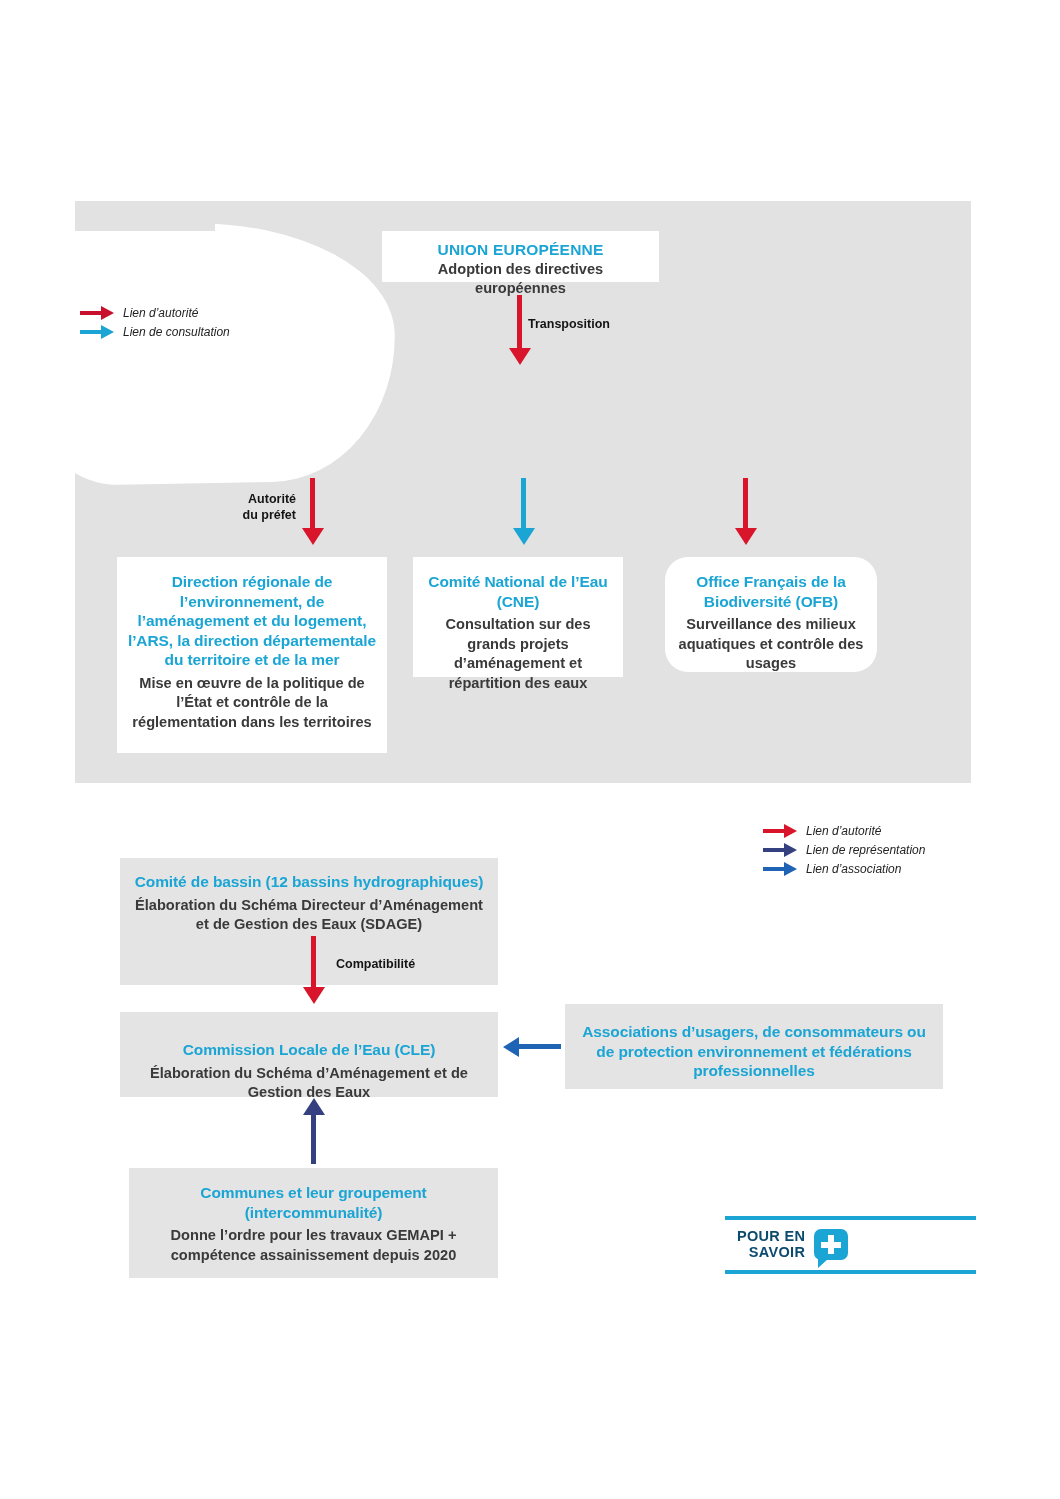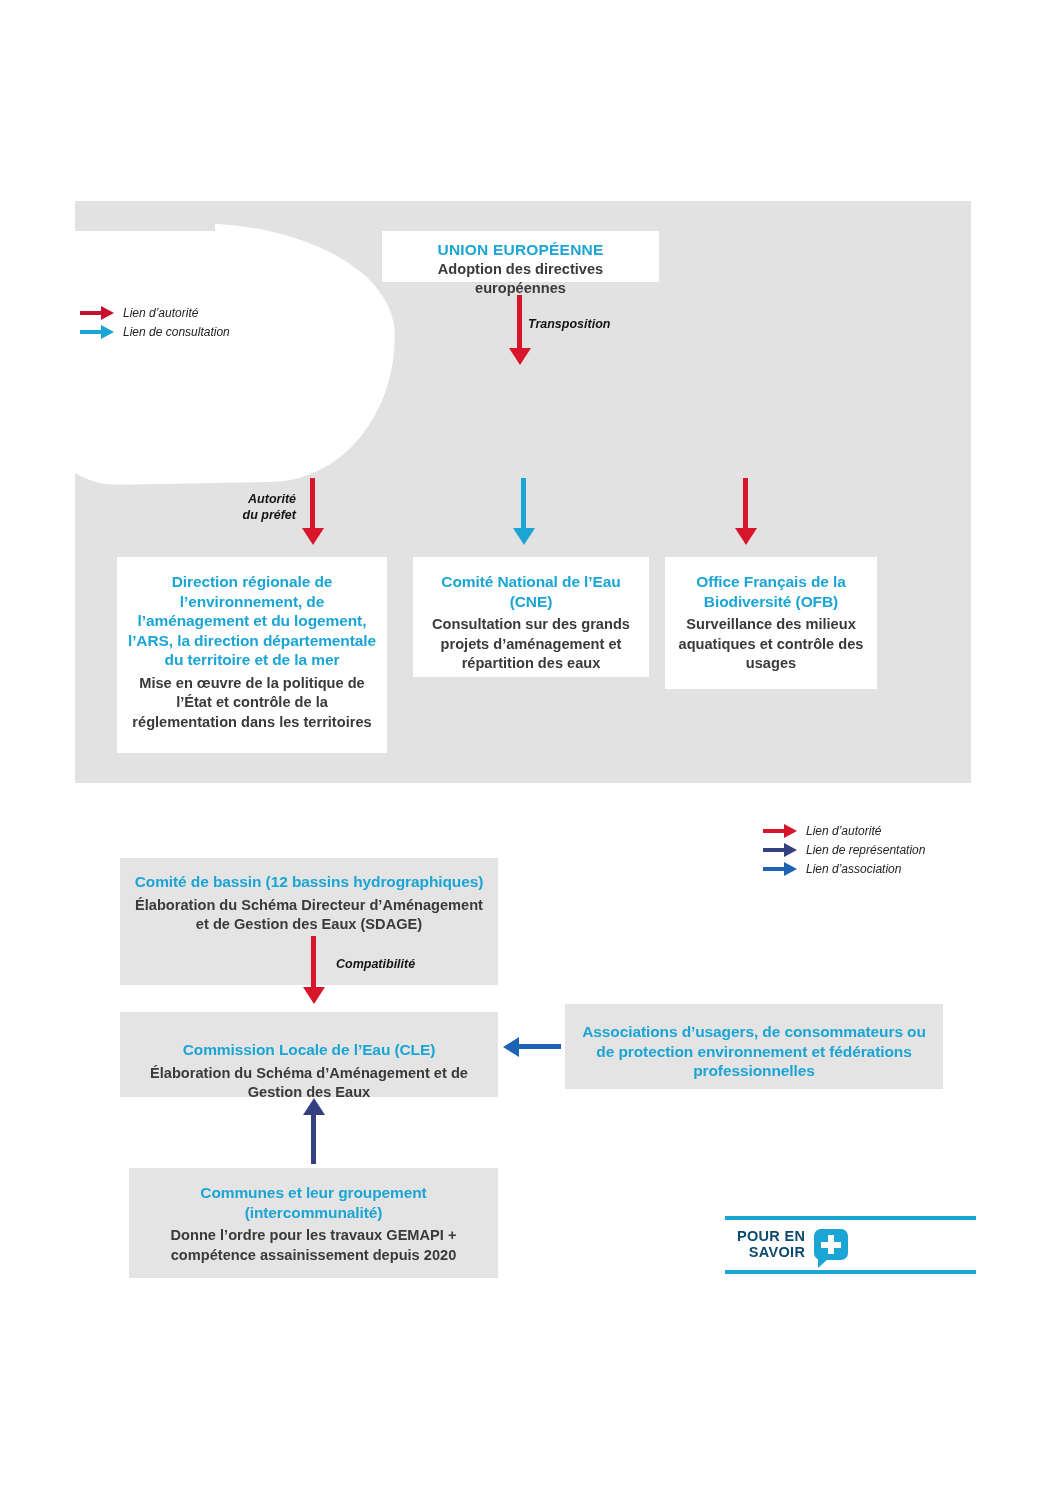--- a/index.html
+++ b/index.html
@@ -109,21 +109,20 @@
     position: absolute;
     left: 0; top: 0;
     width: 0; height: 0;
     border-top: 10px solid transparent;
     border-bottom: 10px solid transparent;
     border-right: 16px solid currentColor;
   }
 
   .arrow-label {
     position: absolute;
-    font-style: italic;
     font-weight: bold;
     font-size: 12.5px;
     color: #141414;
     line-height: 1.25;
     white-space: nowrap;
   }
   .arrow-label.ta-right { text-align: right; }
 
   
   .legend { position: absolute; }
@@ -255,26 +254,26 @@
   <div class="arrow-v down" style="left:735px; top:478px; height:68px; color:#d8152a;">
     <span class="shaft" style="height:50px;"></span>
     <span class="head" style="top:50px;"></span>
   </div>
 
   <div class="card" style="left:117px; top:557px; width:270px; height:196px; padding-top:15px;">
     <div class="t-blue">Direction régionale de l’environnement, de l’aménagement et du logement, l’ARS, la direction départementale du territoire et de la mer</div>
     <div class="t-body" style="margin-top:4px;">Mise en œuvre de la politique de l’État et contrôle de la réglementation dans les territoires</div>
   </div>
 
-  <div class="card" style="left:413px; top:557px; width:236px; height:120px; padding-top:15px;">
+  <div class="card" style="left:413px; top:557px; width:210px; height:120px; padding-top:15px;">
     <div class="t-blue">Comité National de l’Eau (CNE)</div>
     <div class="t-body" style="margin-top:4px;">Consultation sur des grands projets d’aménagement et répartition des eaux</div>
   </div>
 
-  <div class="card" style="left:665px; top:557px; width:212px; height:132px; padding-top:15px;">
+  <div class="card" style="left:665px; top:557px; width:212px; height:115px; padding-top:15px;border-radius:23px;">
     <div class="t-blue">Office Français de la Biodiversité (OFB)</div>
     <div class="t-body" style="margin-top:4px;">Surveillance des milieux aquatiques et contrôle des usages</div>
   </div>
 
   <div class="legend" style="left:763px; top:821px;">
     <div class="legend-row">
       <span class="legend-arrow" style="color:#d8152a;">
         <span class="s"></span>
           <span class="h"></span>
       </span>

